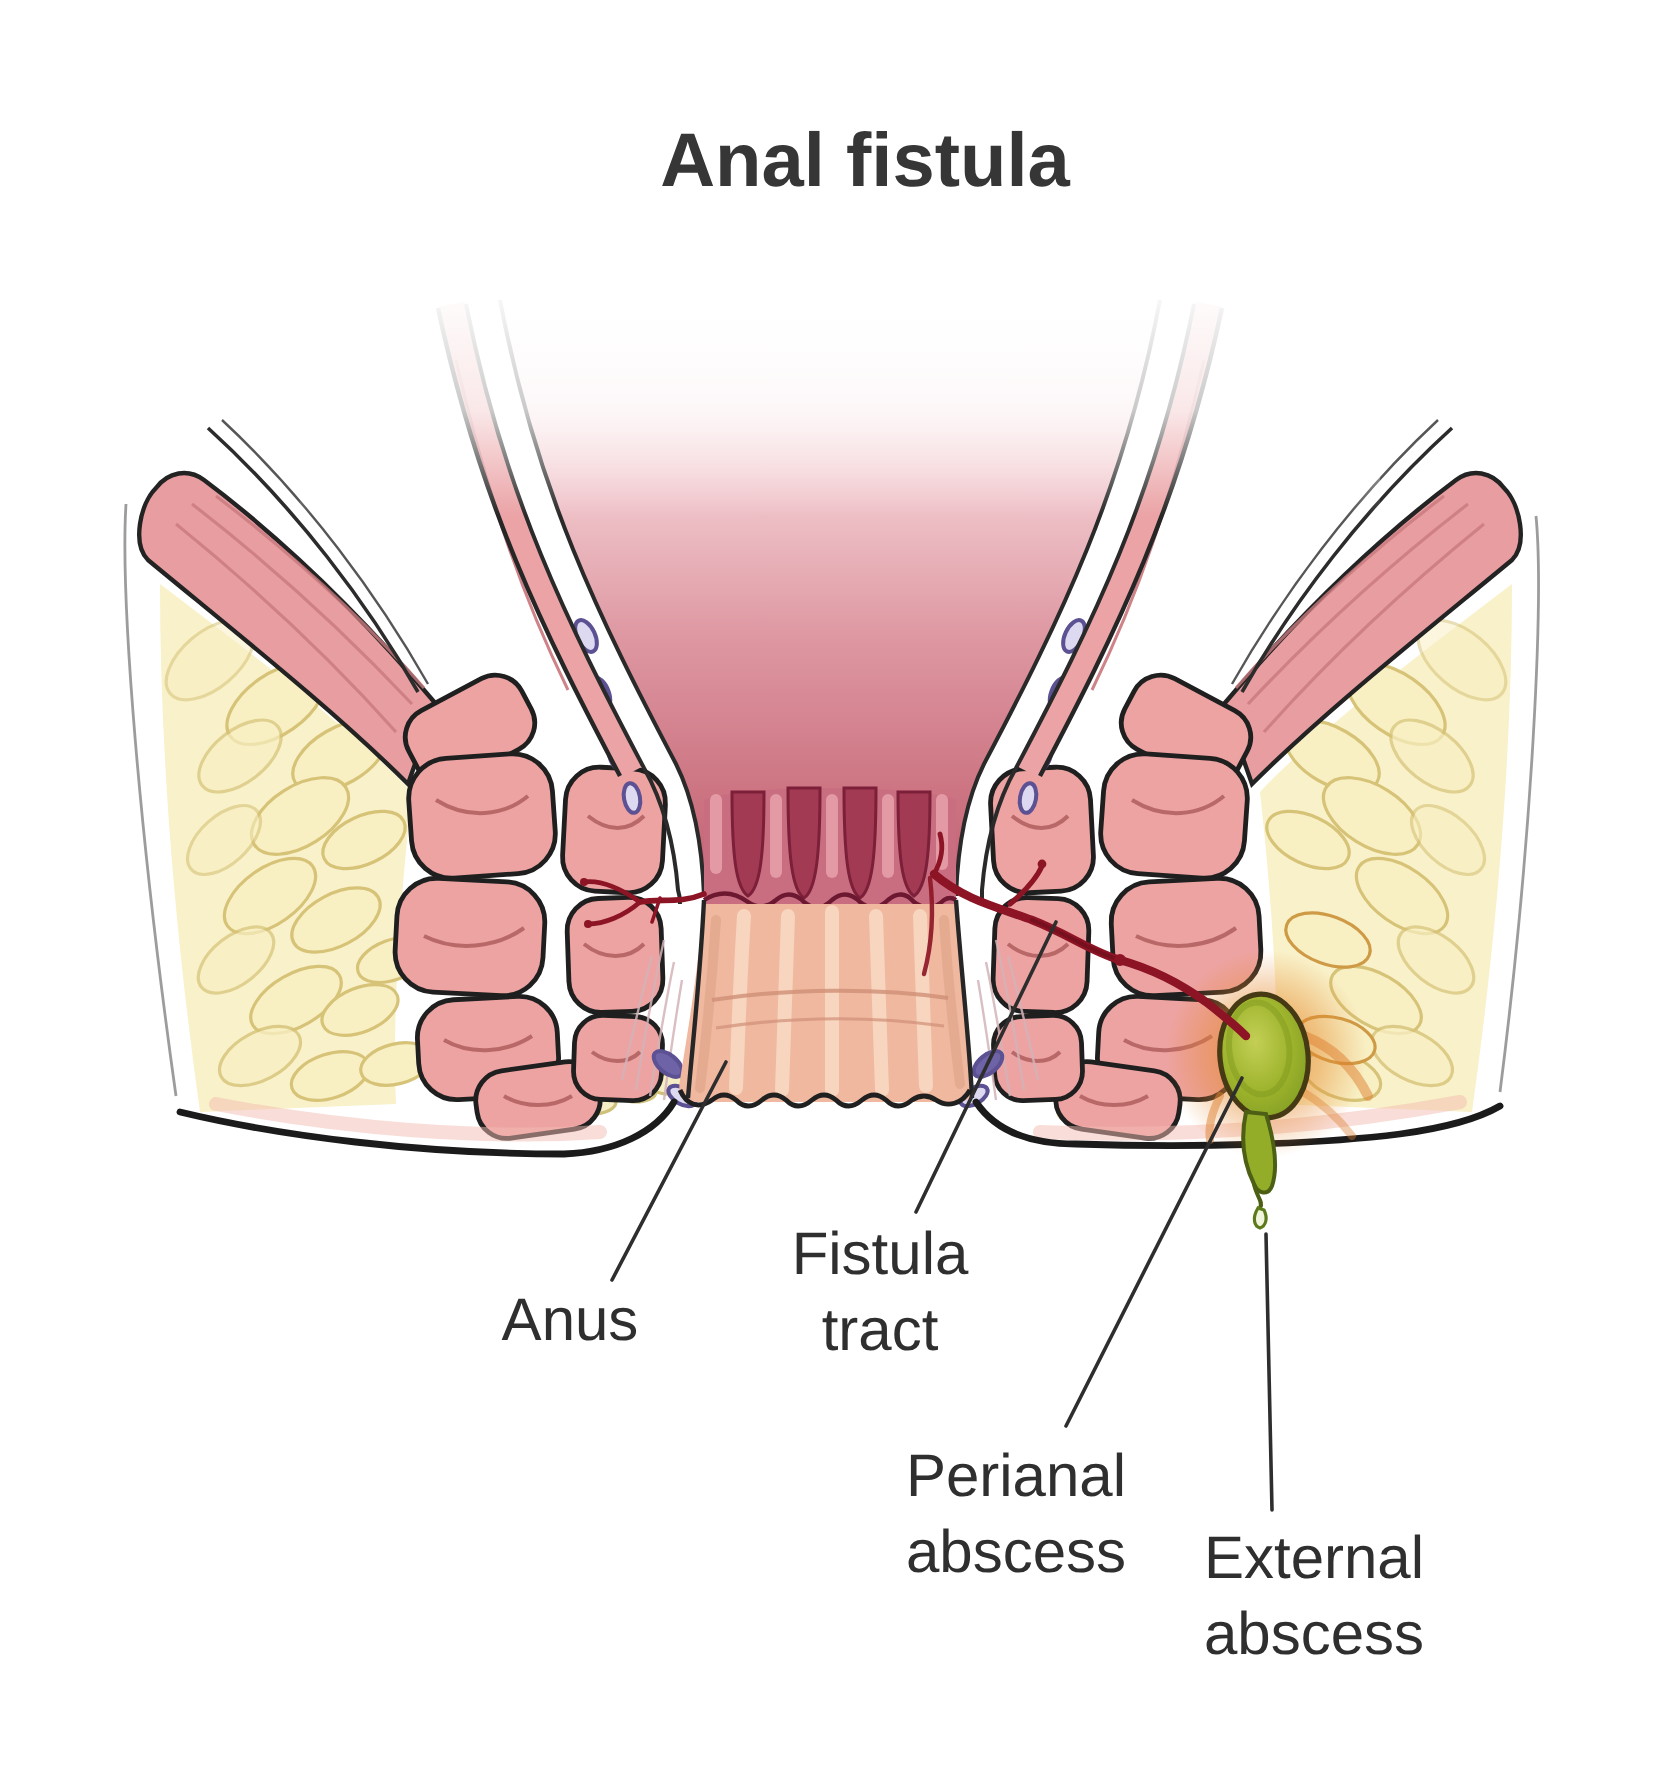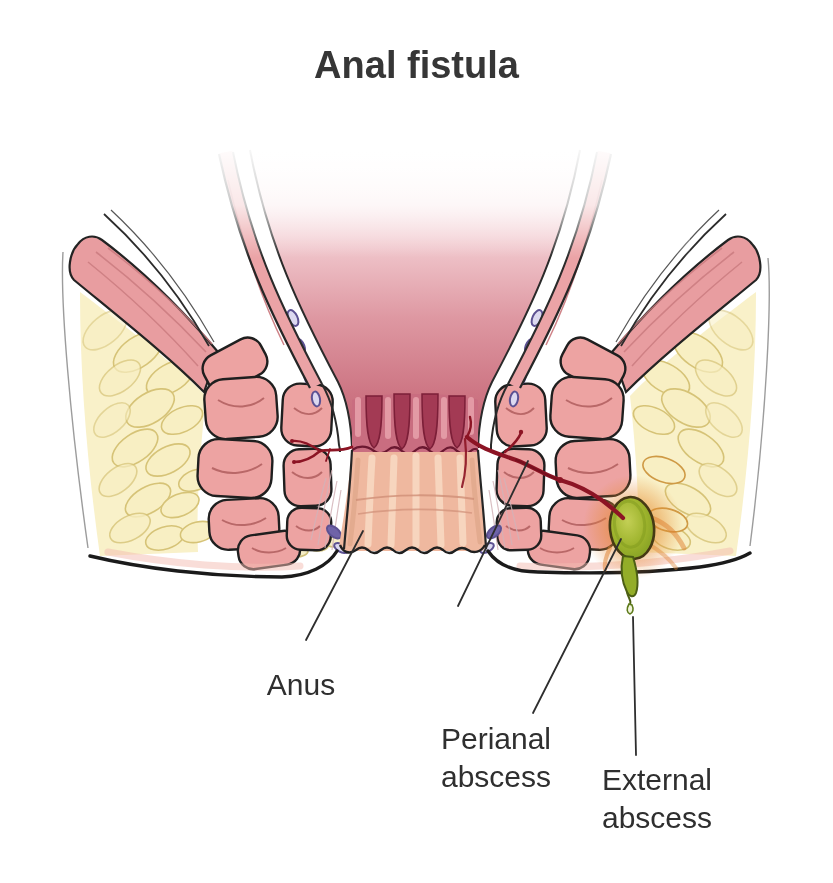--- a/index.html
+++ b/index.html
@@ -1,27 +1,27 @@
 <!DOCTYPE html>
 <html><head>
 <meta charset="utf-8">
 <style>
   html,body{margin:0;padding:0;background:#ffffff;}
   .page{position:relative;width:833px;height:883px;background:#ffffff;overflow:hidden;
         font-family:"Liberation Sans",sans-serif;}
   .title{position:absolute;left:50%;top:44px;transform:translateX(-50%);
-         margin:0;font-size:38px;font-weight:bold;color:#363636;letter-spacing:0px;
+         margin:16px;font-size:38px;font-weight:bold;color:#363636;letter-spacing:0px;
          white-space:nowrap;}
   .figure{position:absolute;left:0;top:0;width:833px;height:883px;}
   .figure svg{position:absolute;left:0;top:0;}
   .lbl{position:absolute;transform:translateX(-50%);text-align:center;
        font-size:30px;font-weight:500;color:#2f2f2f;line-height:38px;white-space:pre-line;}
-  .lbl-anus{left:285px;top:666px;margin-left:16px;}
+  .lbl-anus{left:285px;top:642px;}
   .lbl-fistula{left:440px;top:609px;}
-  .lbl-perianal{left:496px;top:720px;text-align:right;}
+  .lbl-perianal{left:508px;top:720px;text-align:right;}
   .lbl-external{left:657px;top:761px;}
 </style>
 </head>
 <body>
 
 <div class="page">
   <h1 class="title">Anal fistula</h1>
 
   <div class="figure">
     <svg width="833" height="883" viewBox="0 0 833 883">
@@ -303,18 +303,20 @@
 
       <g stroke="#2e2e2e" stroke-width="1.8" stroke-linecap="round">
         <line x1="306" y1="640" x2="363" y2="531"></line>
         <line x1="458" y1="606" x2="528" y2="461"></line>
         <line x1="533" y1="713" x2="621" y2="539"></line>
         <line x1="636" y1="755" x2="633" y2="617"></line>
       </g>
     </svg>
 
     <div class="lbl lbl-anus">Anus</div>
+    <div class="lbl lbl-fistula">Fistula
+tract</div>
     <div class="lbl lbl-perianal">Perianal
 abscess</div>
     <div class="lbl lbl-external">External
 abscess</div>
   </div>
 </div>
 
 </body></html>

